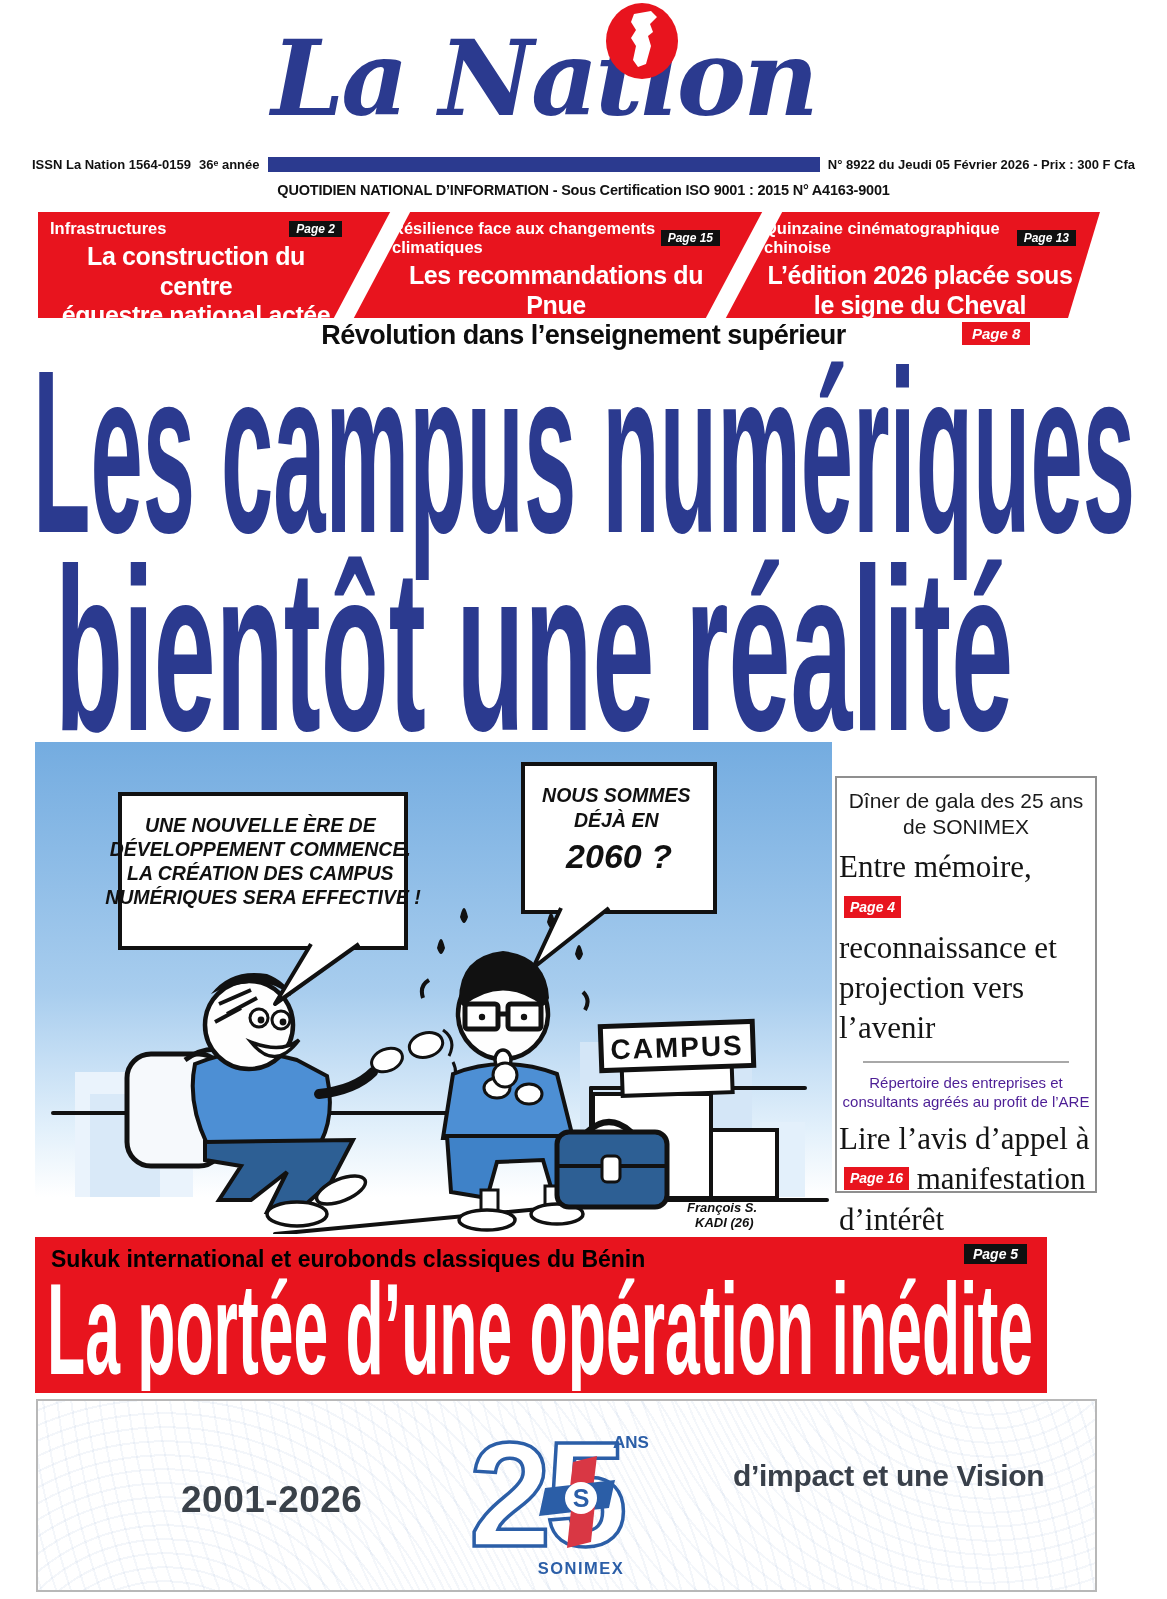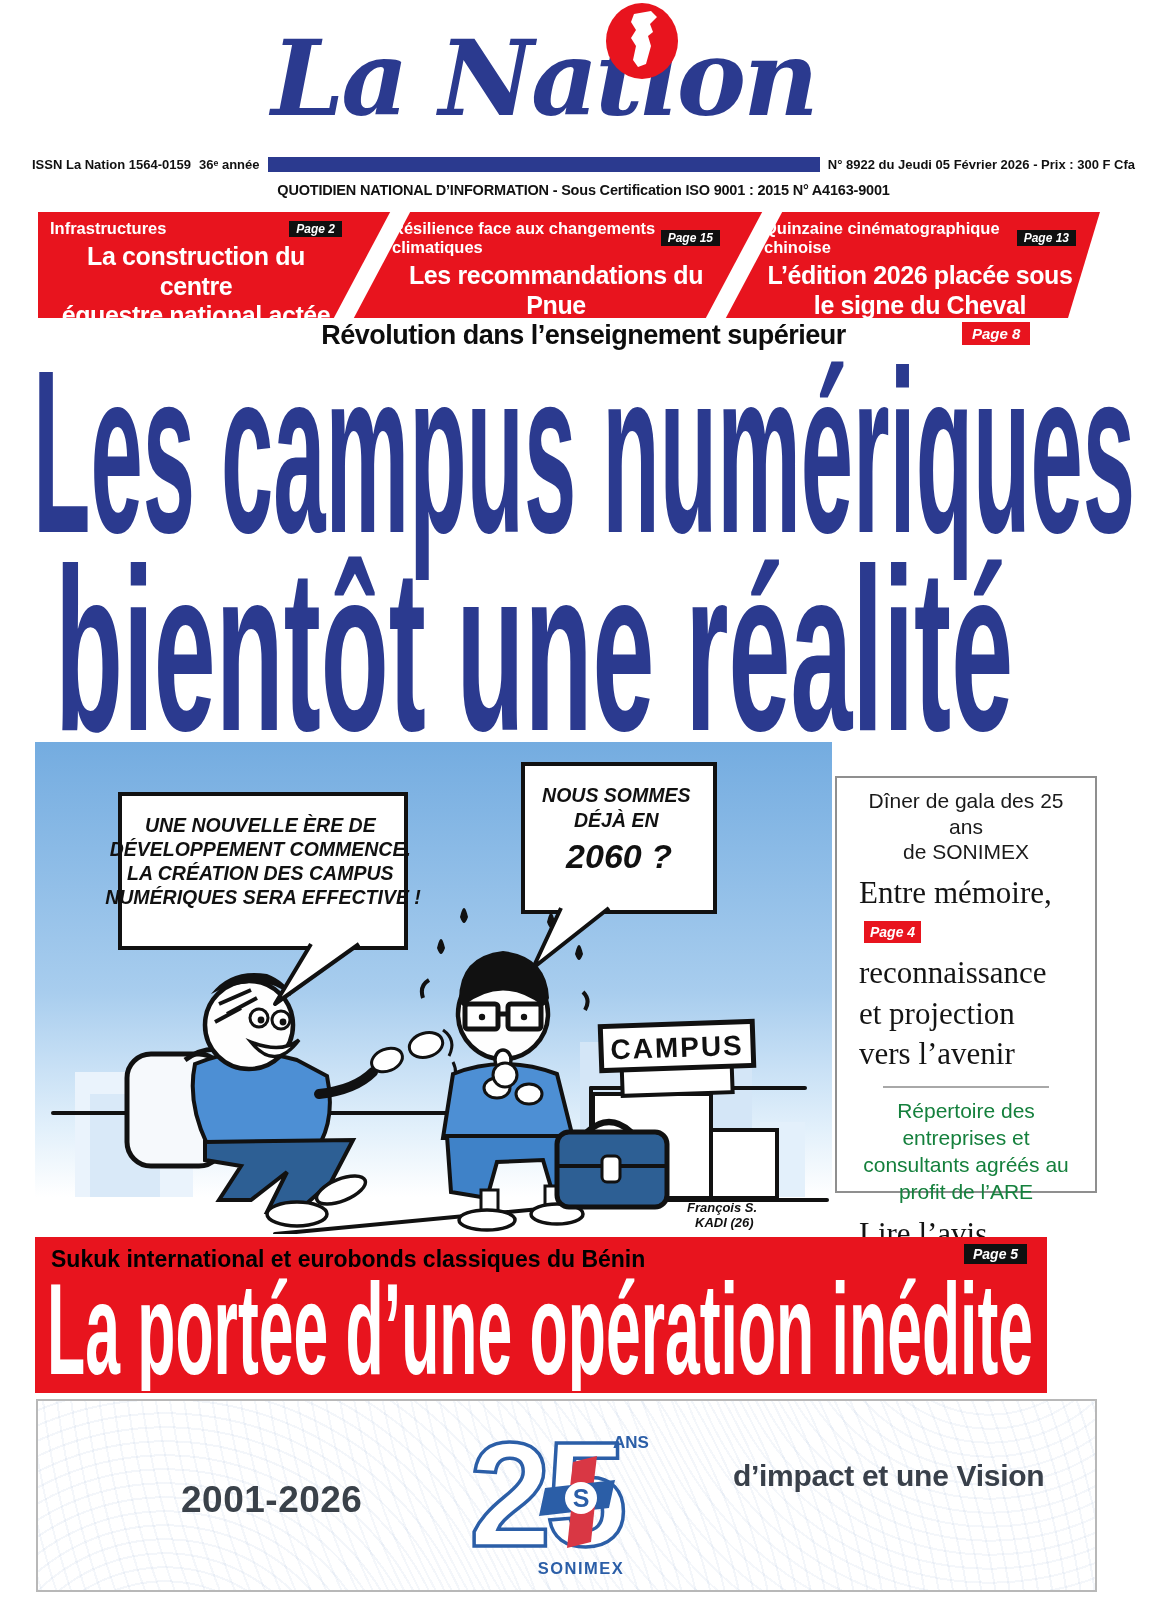--- a/index.html
+++ b/index.html
@@ -35,29 +35,29 @@
   .panel-headline span{display:block;}
   
   #lead-kicker-row{position:absolute;top:320px;left:0;width:100%;height:36px;text-align:center;}
   .lead-kicker{font-size:27px;font-weight:800;letter-spacing:-0.5px;color:#0d0d0d;}
   .rbadge{background:#e8141e;color:#fff;font-style:italic;font-weight:700;font-size:15px;
           padding:3px 10px;}
   #lead-page{position:absolute;left:962px;top:2px;}
   #headline-svg{position:absolute;left:0;top:352px;}
   
   #sidebar{position:absolute;left:835px;top:776px;width:262px;height:417px;background:#fff;
-           border:2px solid #8f8f8f;box-sizing:border-box;text-align:center;padding:10px 20px;}
+           border:2px solid #8f8f8f;box-sizing:border-box;text-align:center;padding:10px 0;}
   .sb-kicker{font-size:21px;line-height:1.22;color:#1a1a1a;}
   .sb-head{font-family:"Liberation Serif",serif;font-size:31px;line-height:1.3;color:#141414;
            text-align:left;margin:8px 2px 0;}
   .sb-badge{display:inline-block;background:#e8141e;color:#fff;font-family:"Liberation Sans",sans-serif;
             font-style:italic;font-weight:700;font-size:14px;padding:2px 6px;margin-left:5px;
             vertical-align:6px;}
   .sb-div{height:2px;background:#a8a8a8;margin:12px 26px 10px;}
-  .sb-kicker2{font-size:21px;line-height:1.28;color:#15803d;}
+  .sb-kicker2{font-size:15px;line-height:1.28;color:#4c1d95;}
   
   #bottom-banner{position:absolute;left:35px;top:1237px;width:1012px;height:156px;background:#e8141e;}
   .bb-kicker{position:absolute;left:16px;top:9px;color:#000000;font-size:23px;font-weight:700;}
   .bb-badge{position:absolute;left:929px;top:7px;}
   .bb-svg{position:absolute;left:8px;top:34px;}
   
   #ad{position:absolute;left:36px;top:1399px;width:1061px;height:193px;box-sizing:border-box;
       border:2px solid #b8b8b8;
       background:
         repeating-radial-gradient(circle at 12% 170%,rgba(43,94,167,0.055) 0 2px,transparent 2px 14px),

